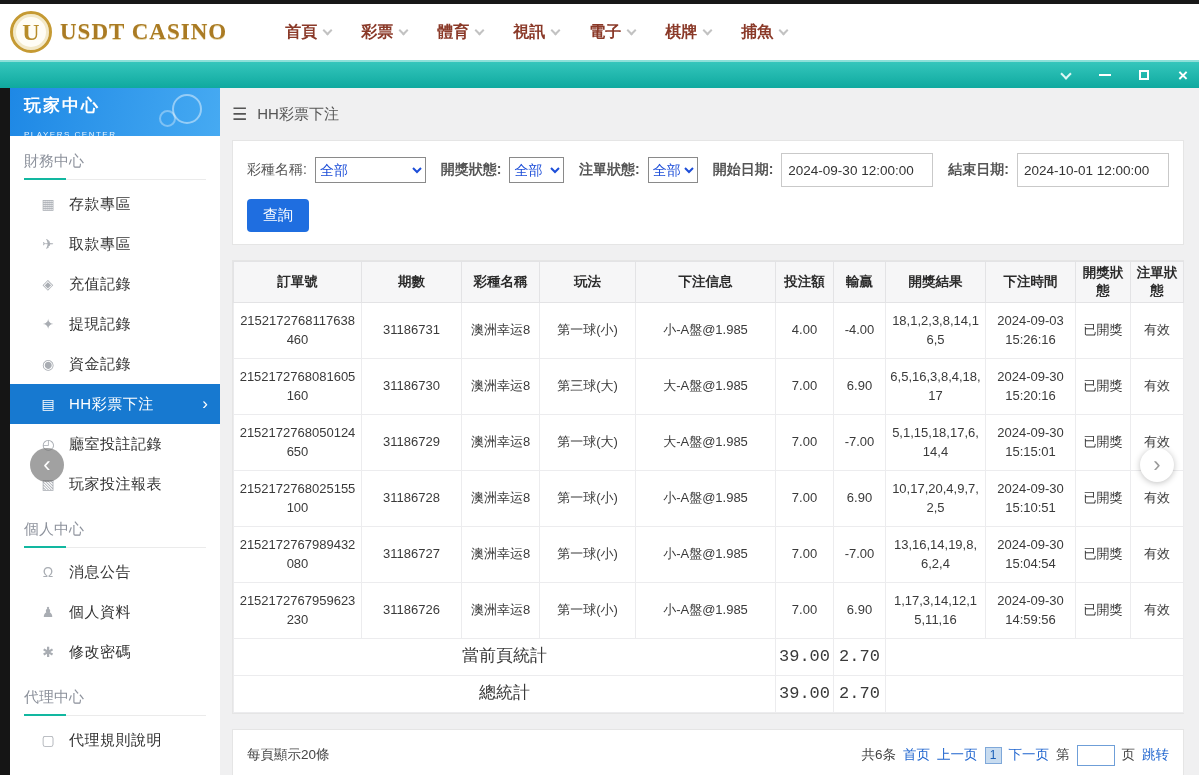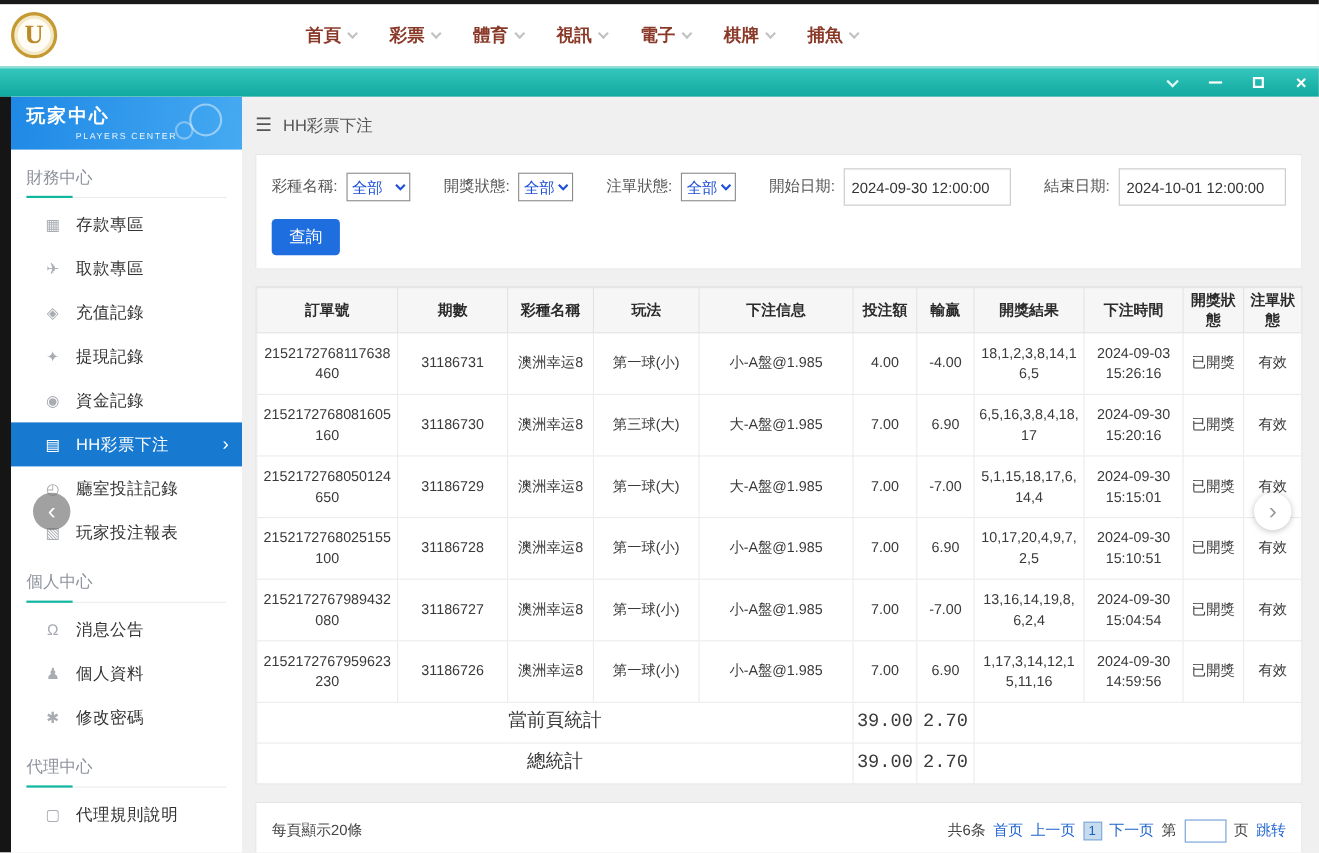--- a/index.html
+++ b/index.html
@@ -34,21 +34,21 @@
   .min-bar { display:inline-block; width:12px; height:2px; background:#fff; }
   .max-box { display:inline-block; width:10px; height:10px; border:2px solid #fff; }
   .close-x { font-size:17px; font-weight:bold; color:#fff; line-height:1; }
   
   .left-gutter { position:absolute; left:0; top:88px; width:10px; height:687px; background:#151515; }
   .sidebar { position:absolute; left:10px; top:88px; width:210px; height:693px; background:#fff; overflow:hidden; }
   .sidebar-header { height:48px; background:linear-gradient(100deg,#1e88e5,#46aaf2); color:#fff; padding:6px 14px; position:relative; overflow:hidden; }
   .sidebar-header::before { content:""; position:absolute; right:18px; top:6px; width:26px; height:26px; border:2px solid rgba(255,255,255,.45); border-radius:50%; }
   .sidebar-header::after { content:""; position:absolute; right:44px; top:22px; width:13px; height:13px; border:2px solid rgba(255,255,255,.35); border-radius:50%; }
   .sh-title { font-size:17px; font-weight:bold; letter-spacing:2px; }
-  .sh-sub { font-size:8px; letter-spacing:1.5px; color:rgba(255,255,255,.9); margin-top:2px;text-align:center; }
+  .sh-sub { font-size:8px; letter-spacing:1.5px; color:rgba(255,255,255,.9); margin-top:13px; }
   .section-title { margin:16px 14px 4px; padding-bottom:8px; color:#8d929c; font-size:15px; border-bottom:1px solid #ebebeb; position:relative; }
   .section-title::after { content:""; position:absolute; left:0; bottom:-1px; width:42px; height:2px; background:#12b7a0; }
   .menu-item { height:40px; display:flex; align-items:center; gap:13px; padding-left:30px; font-size:15px; color:#333; cursor:pointer; position:relative; }
   .mi-icon { color:#a9adb3; font-size:14px; width:16px; text-align:center; }
   .mi-label { letter-spacing:0.5px; }
   .menu-item.active { background:#1779d0; color:#fff; }
   .menu-item.active .mi-icon { color:#fff; }
   .menu-item.active .act-arrow { position:absolute; right:12px; color:#fff; font-size:17px; }
   .act-arrow { display:none; }
   .menu-item.active .act-arrow { display:block; }
@@ -59,21 +59,21 @@
     background:#fff; color:#9a9a9a; font-size:22px; display:flex; align-items:center; justify-content:center; cursor:pointer;
     box-shadow:0 1px 6px rgba(0,0,0,.25); z-index:5; }
   
   .main { position:absolute; left:220px; top:88px; width:979px; height:687px; background:#f0f0f1; padding:0 15px 0 12px; }
   .breadcrumb { height:52px; display:flex; align-items:center; gap:10px; color:#555; font-size:15px; }
   .hamburger { font-size:17px; color:#555; cursor:pointer; }
   .card { background:#fff; border:1px solid #e5e5e5; }
   .filter-card { padding:12px 14px; }
   .filter-row { display:flex; align-items:center; gap:8px; flex-wrap:nowrap; }
   .f-label { font-size:14px; color:#555; white-space:nowrap; }
-  .f-label.gap { margin-left:22px; }
+  .f-label.gap { margin-left:7px;font-weight:bold; }
   select { height:26px; font-size:14px; border:1px solid #8a8a8a; background:#fff; color:#1d4ed8; font-family:inherit; }
   .sel-wide { width:118px; }
   .sel-small { width:58px; }
   .sel-xsmall { width:52px; }
   .date-input { width:152px; height:26px; border:1px solid #c9c9c9; font-size:13.5px; color:#333; padding:16px 6px; font-family:inherit; }
   .btn-row { margin-top:12px; }
   .search-btn { background:#1f6ee0; color:#fff; border:none; border-radius:4px; padding:7px 16px; font-size:15px; cursor:pointer; font-family:inherit; }
   
   .table-card { margin-top:15px; }
   table { width:100%; border-collapse:collapse; table-layout:fixed; }
@@ -92,20 +92,21 @@
 </head>
 <body>
 
 <div class="top-edge"></div>
 
 <div class="topnav">
   <div class="logo">
     <span class="logo-circle">
         <span>U</span>
       </span>
+    <span class="logo-text">USDT CASINO</span>
   </div>
   <div class="nav-items">
       <div class="nav-item">
         <span class="nav-label">首頁</span>
         <i class="chev"></i>
       </div>
       <div class="nav-item">
         <span class="nav-label">彩票</span>
         <i class="chev"></i>
       </div>

